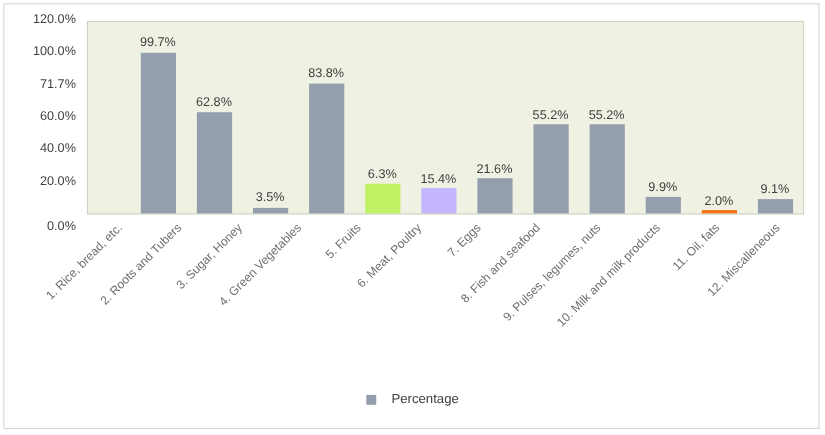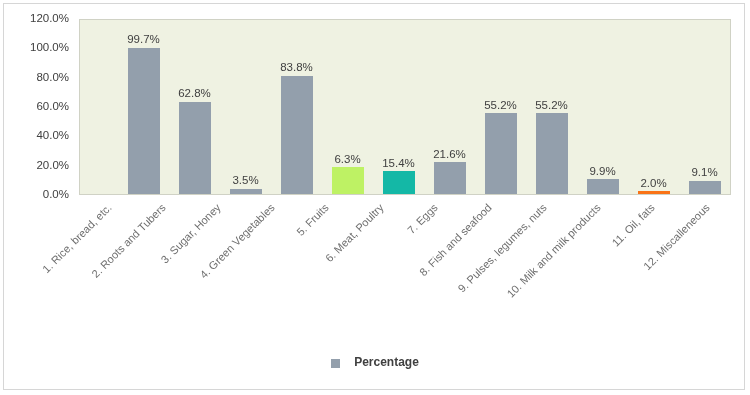--- a/index.html
+++ b/index.html
@@ -99,42 +99,41 @@
 
   
   #legend{
     position:absolute;
     left:0;top:352px;
     width:742px;
     display:flex;
     align-items:flex-end;
     justify-content:center;
     gap:14px;
-    font-weight:bold;
   }
   #legend-swatch{
     width:9px;height:9px;
     background:#939fac;
     display:inline-block;
   }
   #legend-text{
     font-size:12px;color:#404040;line-height:1;
   }
 </style>
 </head>
 <body>
 
 <div id="chart-frame">
 
   <div id="y-axis">
-      <div class="y-tick" style="top: 176px; padding-left: 13px;">0.0%</div>
+      <div class="y-tick" style="top: 188px; padding-left: 13px;">0.0%</div>
       <div class="y-tick" style="top: 146.667px;">20.0%</div>
       <div class="y-tick" style="top: 117.333px;">40.0%</div>
       <div class="y-tick" style="top: 88px;">60.0%</div>
-      <div class="y-tick" style="top: 58.6667px;">80.0%</div>
+      <div class="y-tick" style="top: 58.6667px;">71.7%</div>
       <div class="y-tick" style="top: 29.3333px;">100.0%</div>
       <div class="y-tick" style="top: 0px;">120.0%</div>
     </div>
 
   <div id="plot-area">
     <div id="bars-layer">
         <div class="bar-slot">
           <div class="bar" style="height: 146.227px; background: rgb(147, 159, 172);">
             <span class="bar-label">99.7%</span>
           </div>
@@ -153,21 +152,21 @@
           <div class="bar" style="height: 118.213px; background: rgb(147, 159, 172);">
             <span class="bar-label">83.8%</span>
           </div>
         </div>
         <div class="bar-slot">
           <div class="bar" style="height: 27px; background: #bef264;">
             <span class="bar-label">6.3%</span>
           </div>
         </div>
         <div class="bar-slot">
-          <div class="bar" style="height: 22.5867px; background: #14b8a6;">
+          <div class="bar" style="height: 22.5867px; background: #c4b5fd;">
             <span class="bar-label">15.4%</span>
           </div>
         </div>
         <div class="bar-slot">
           <div class="bar" style="height: 31.68px; background: rgb(147, 159, 172);">
             <span class="bar-label">21.6%</span>
           </div>
         </div>
         <div class="bar-slot">
           <div class="bar" style="height: 80.96px; background: rgb(147, 159, 172);">

